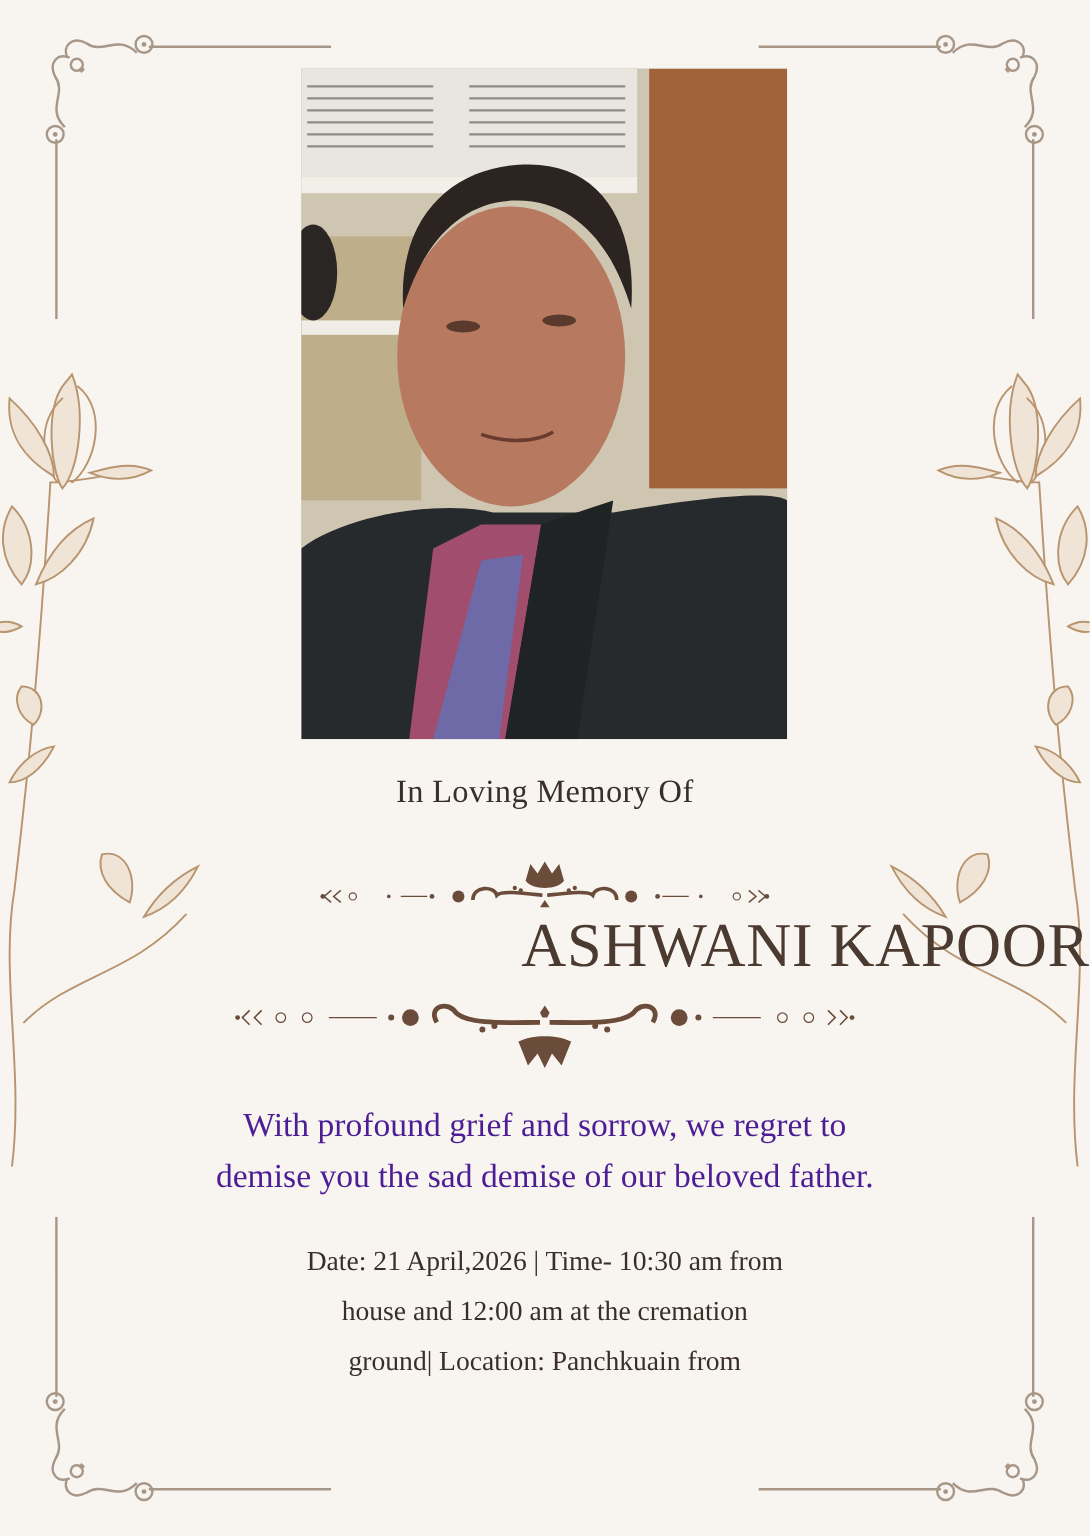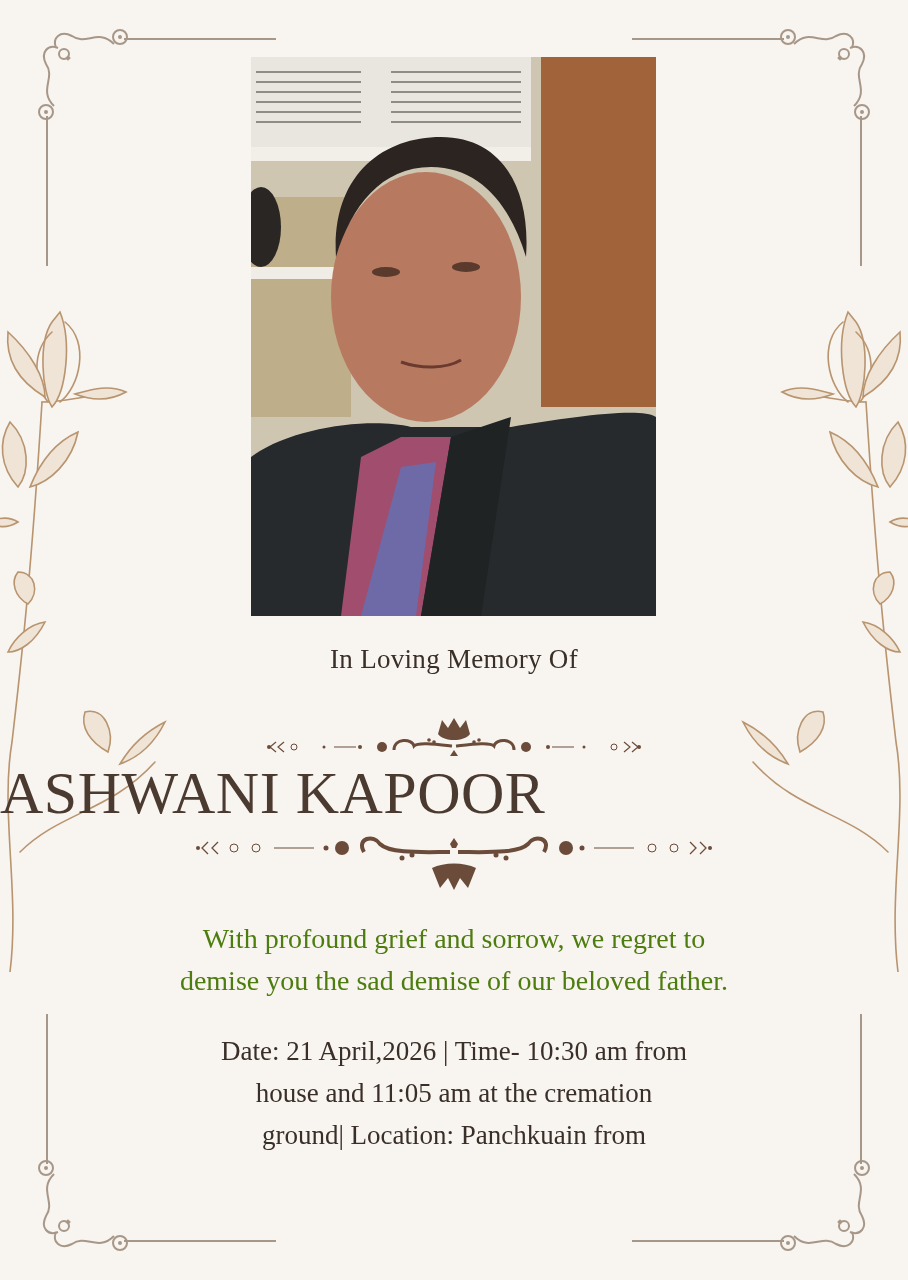--- a/index.html
+++ b/index.html
@@ -38,32 +38,32 @@
     font-family: "Liberation Serif", serif; letter-spacing: 0.3px;
   }
 
   .divider { position: absolute; left: 0; right: 0; display: flex; justify-content: center; }
   .divider svg { display: block; }
   .divider.top { top: 716px; }
   .divider.bottom { top: 832px; }
 
   .name {
     position: absolute; left: 0; right: 0; top: 763px;
-    text-align: left; font-size: 60px; color: #4b3a30;
+    text-align: right; font-size: 52px; color: #4b3a30;
     font-family: "Liberation Serif", serif; letter-spacing: 0.5px; line-height: 1;
   }
 
   .message {
     position: absolute; left: 80px; right: 80px; top: 918px;
-    text-align: center; font-size: 28px; line-height: 42px; color: #4d7c0f;
+    text-align: center; font-size: 28px; line-height: 42px; color: #4c1d95;
     font-family: "Liberation Serif", serif;
   }
   .details {
     position: absolute; left: 150px; right: 150px; top: 1030px;
-    text-align: center; font-size: 27px; line-height: 42px; color: #3a2e28;
+    text-align: center; font-size: 23px; line-height: 42px; color: #3a2e28;
     font-family: "Liberation Serif", serif;
   }
 </style>
 </head>
 <body>
 
 <div class="card">
 
   <div class="corner tl">
     <svg viewBox="0 0 240 240">
@@ -282,16 +282,16 @@
     </svg>
   </div>
 
   <div class="message">
     <div>With profound grief and sorrow, we regret to</div>
     <div>demise you the sad demise of our beloved father.</div>
   </div>
 
   <div class="details">
     <div>Date: 21 April,2026 | Time- 10:30 am from</div>
-    <div>house and 11:05 am at the cremation</div>
+    <div>house and 12:00 am at the cremation</div>
     <div>ground| Location: Panchkuain from</div>
   </div>
 </div>
 
 </body></html>

